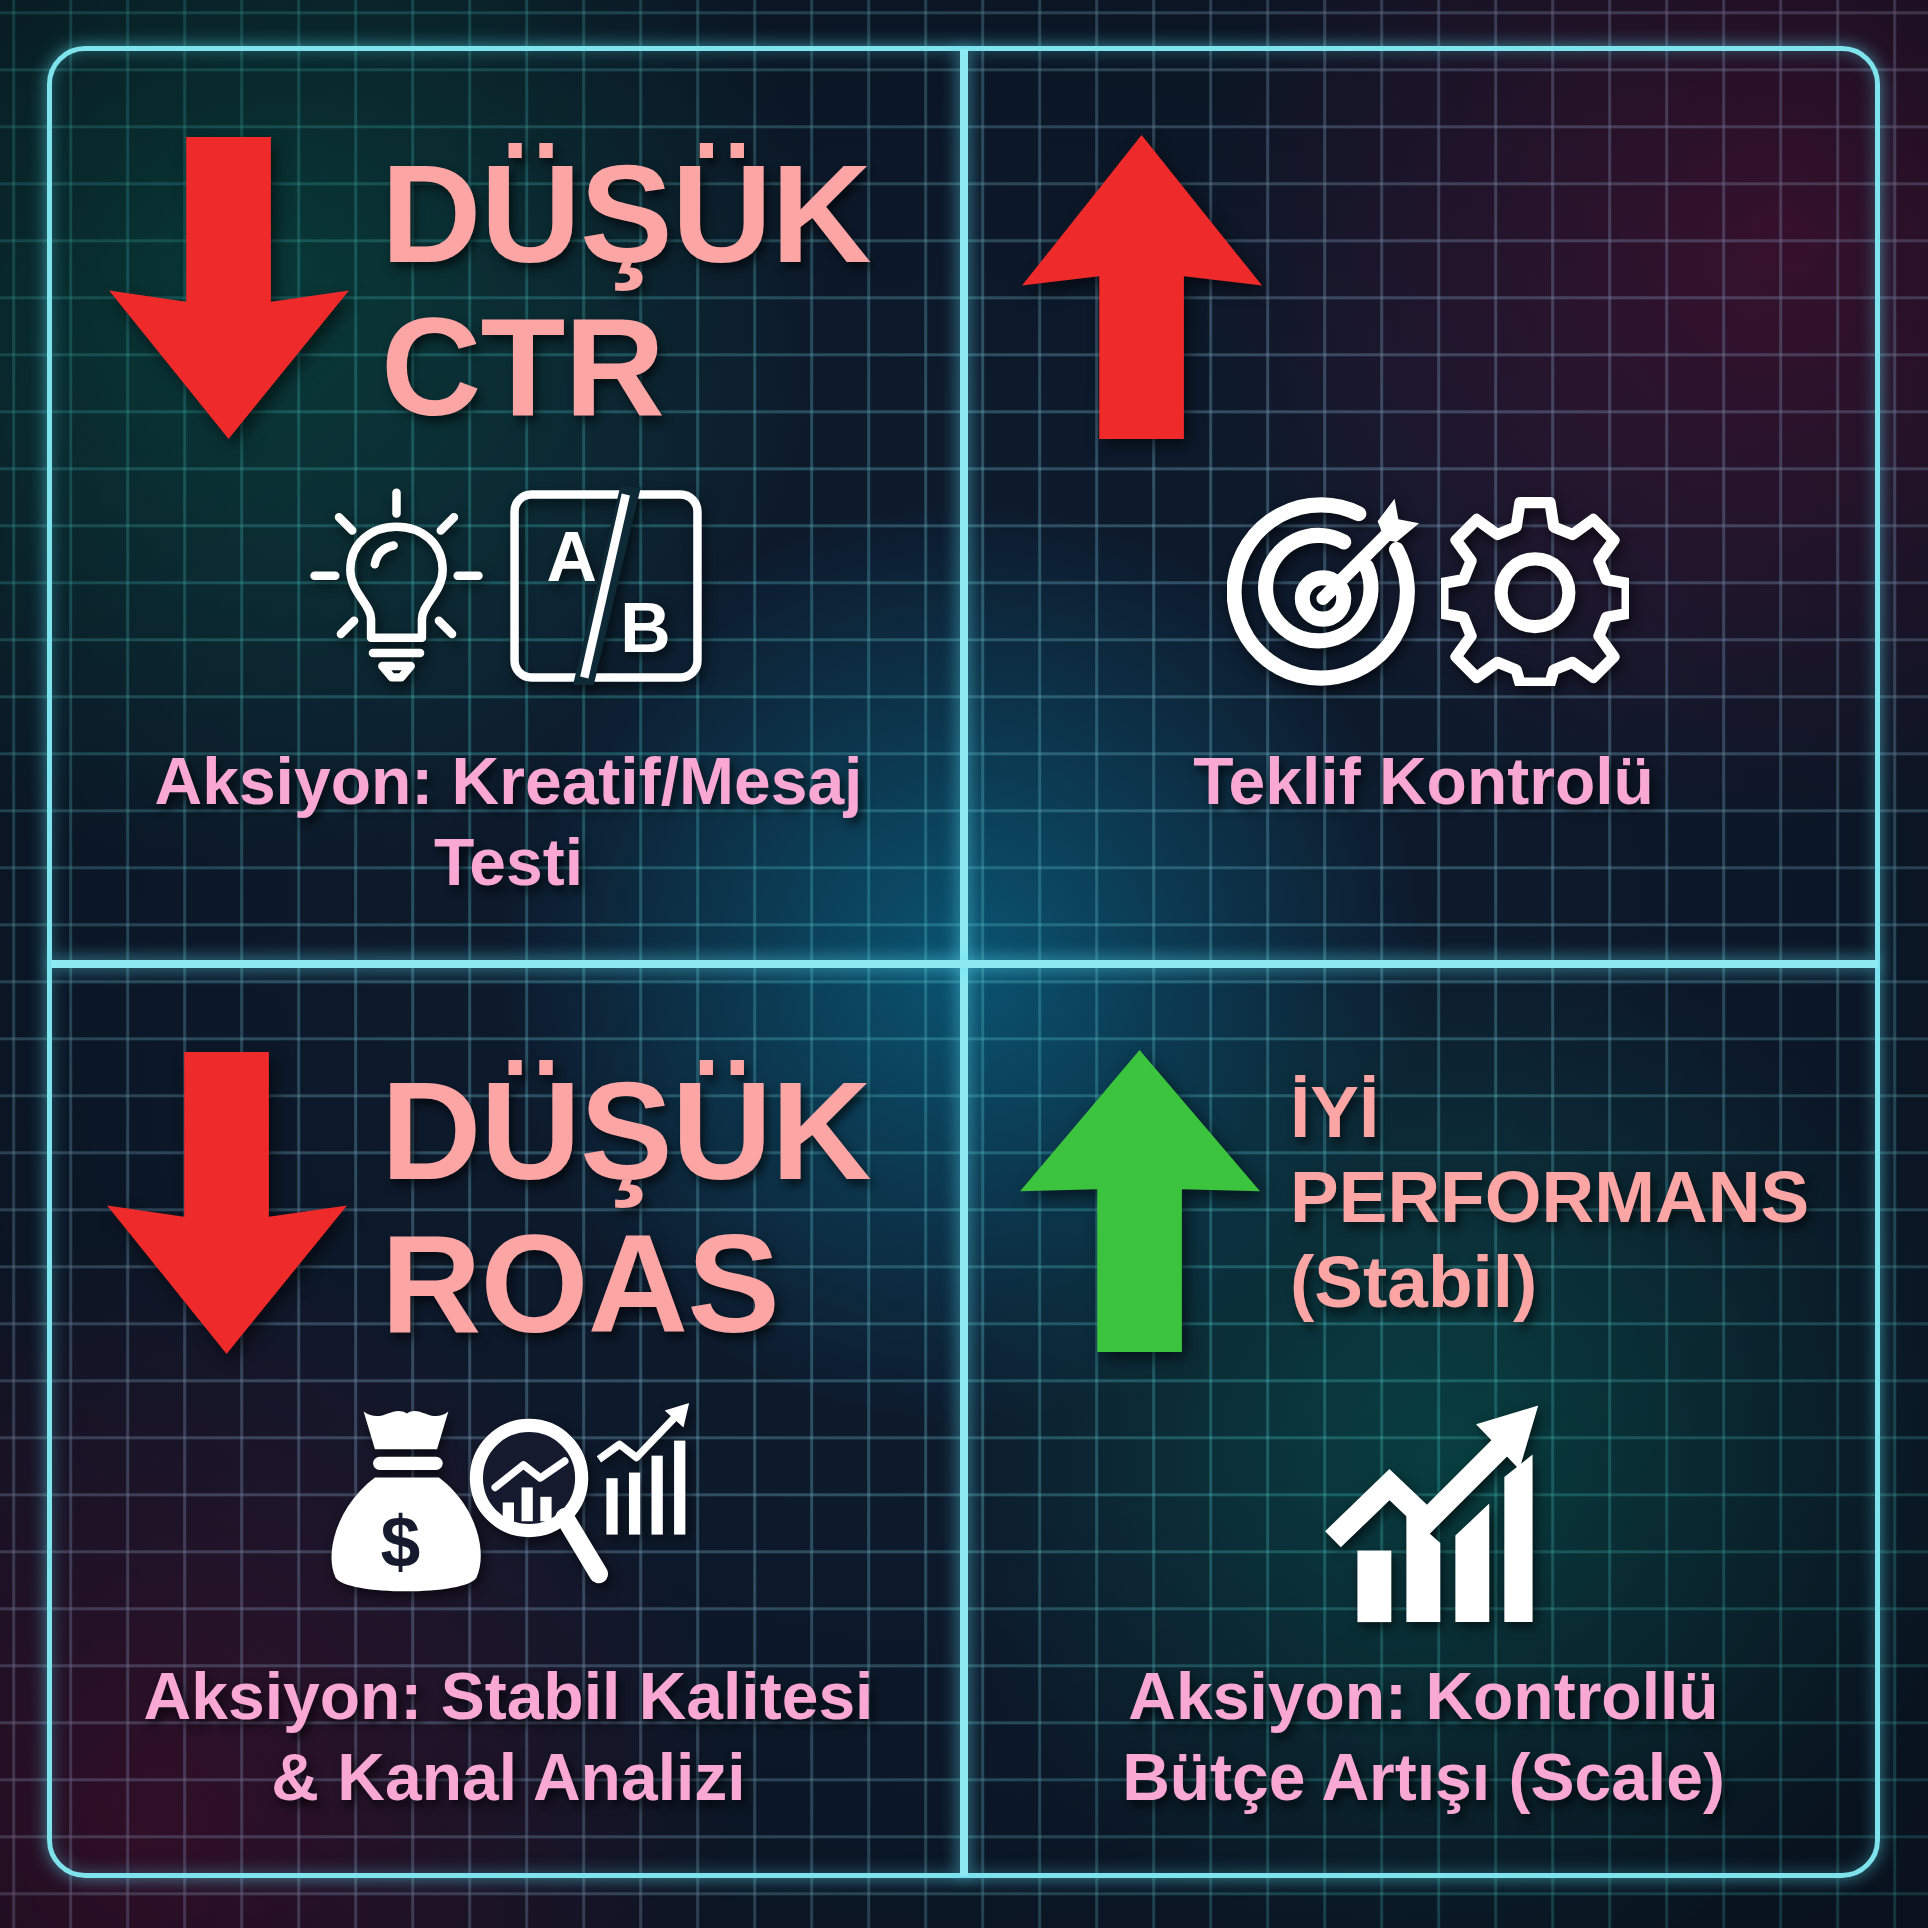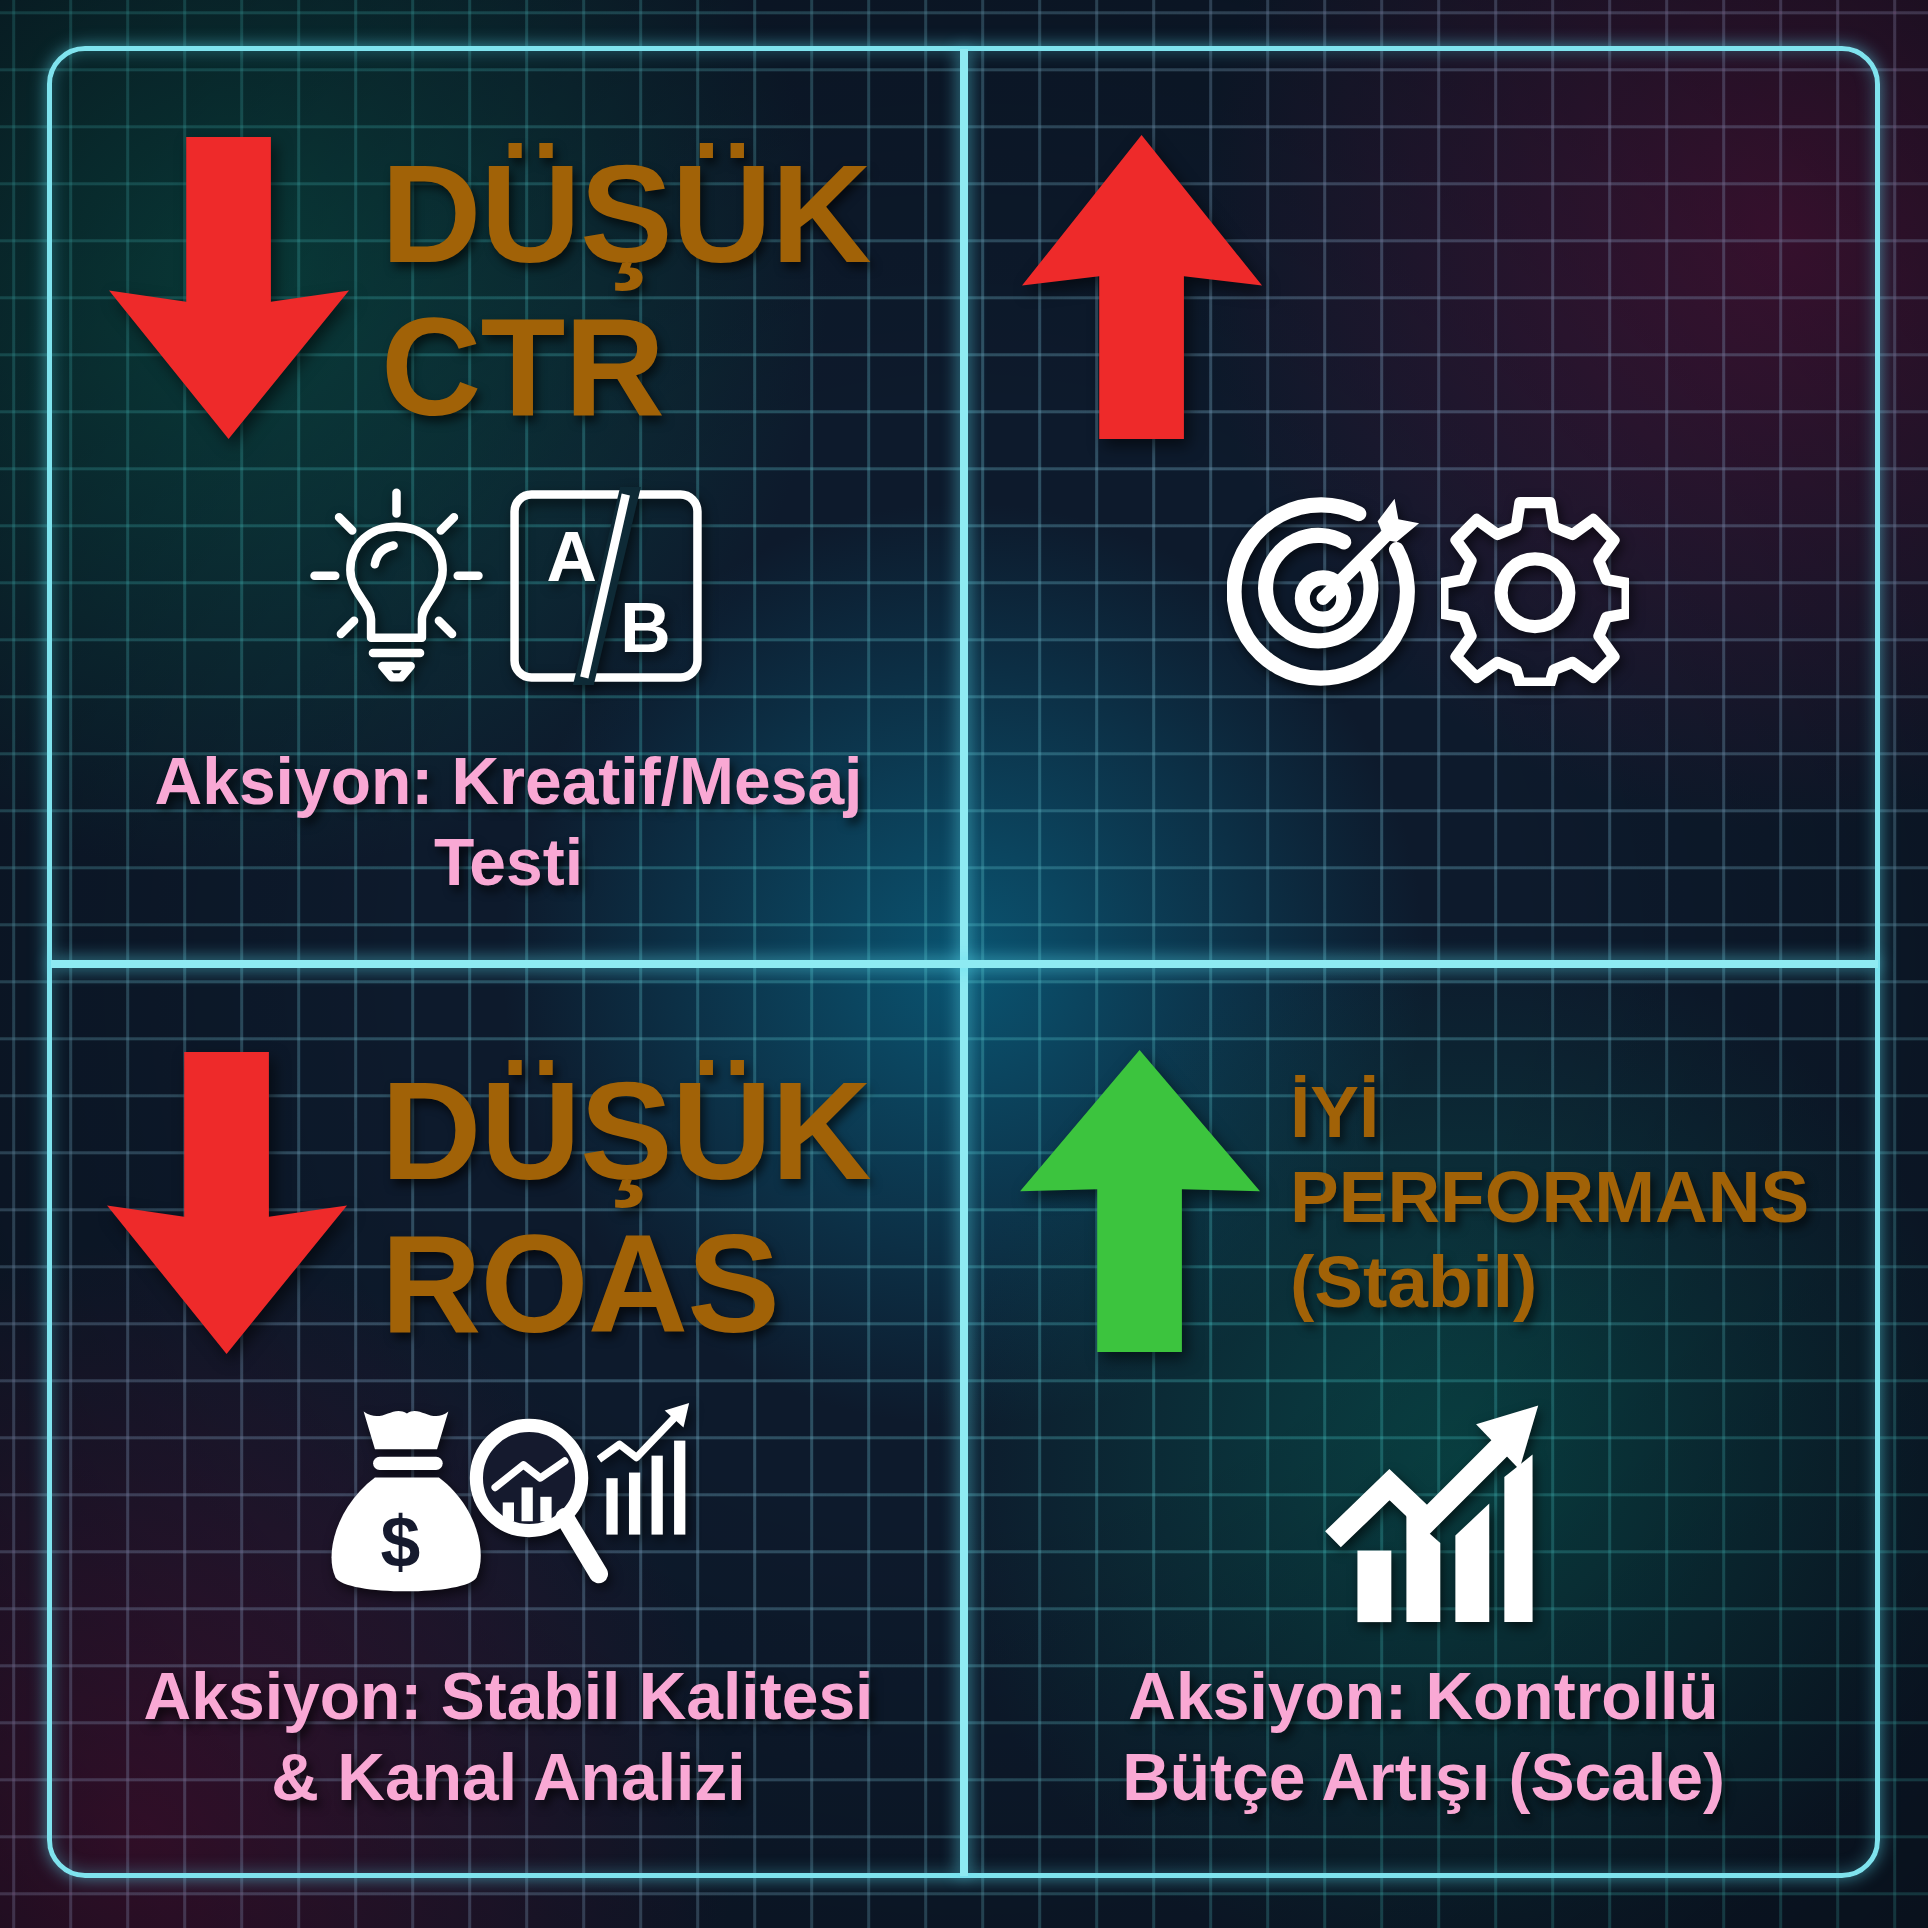--- a/index.html
+++ b/index.html
@@ -49,21 +49,21 @@
     position: absolute; left: 51px; top: 960px; width: 1827px; height: 7.5px;
     background: #8eeaf2; box-shadow: 0 0 17px rgba(90,220,240,0.8);
   }
   .quad { position: absolute; width: 911px; height: 911px; }
   .q1 { left: 53px; top: 52px; }
   .q2 { left: 968px; top: 52px; }
   .q3 { left: 53px; top: 967px; }
   .q4 { left: 968px; top: 967px; }
   .arrow { position: absolute; filter: drop-shadow(5.6px 7.5px 7.5px rgba(0,0,0,0.55)); }
   .heading {
-    position: absolute; color: #a16207; font-weight: 700;
+    position: absolute; color: #fca5a5; font-weight: 700;
     font-size: 139px; line-height: 153px; letter-spacing: -0.9px;
     text-shadow: 3.8px 5.6px 9.4px rgba(0,0,0,0.6);
   }
   .heading div { white-space: nowrap; }
   .heading.small { font-size: 73px; line-height: 85px; letter-spacing: 0; }
   .icons { position: absolute; display: flex; align-items: center; gap: 21px; filter: drop-shadow(3.8px 5.6px 5.6px rgba(0,0,0,0.6)); }
   .action {
     position: absolute; left: 0; width: 911px; text-align: center;
     color: #f9a8d4; font-weight: 700; font-size: 66px; line-height: 81px;
     text-shadow: 3.8px 5.6px 9.4px rgba(0,0,0,0.65);
@@ -128,20 +128,21 @@
       <circle cx="102" cy="112" r="22" fill="none" stroke="#fff" stroke-width="16"></circle>
       <line x1="102" y1="112" x2="170" y2="44" stroke="#fff" stroke-width="14" stroke-linecap="round"></line>
       <polygon points="160,30 178,6 182,28 204,32 180,52 168,50" fill="#fff"></polygon>
     </svg>
     <svg width="188" height="193" viewBox="-100 -102 200 205">
       <path d="M-16,-92 L16,-92 L20,-66 L40,-58 L62,-74 L84,-52 L68,-30 L76,-10 L98,-6 L98,26 L76,30 L68,50 L84,72 L62,94 L40,78 L20,86 L16,100 L-16,100 L-20,86 L-40,78 L-62,94 L-84,72 L-68,50 L-76,30 L-98,26 L-98,-6 L-76,-10 L-68,-30 L-84,-52 L-62,-74 L-40,-58 L-20,-66 Z" fill="none" stroke="#fff" stroke-width="12" stroke-linejoin="round"></path>
       <circle cx="0" cy="4" r="36" fill="none" stroke="#fff" stroke-width="14"></circle>
     </svg>
   </div>
   <div class="action" style="top:689px">
+    <div>Teklif Kontrolü</div>
   </div>
 </section>
 
 <section class="quad q3">
   <svg class="arrow" style="left:54px;top:85px" width="241" height="303" viewBox="0 0 256 322">
     <polygon points="82,0 172,0 172,175 255,163 127,321 0,163 82,175" fill="#ee2a2a"></polygon>
   </svg>
   <div class="heading" style="left:328px;top:87px">
     <div>DÜŞÜK</div>
     <div>ROAS</div>

